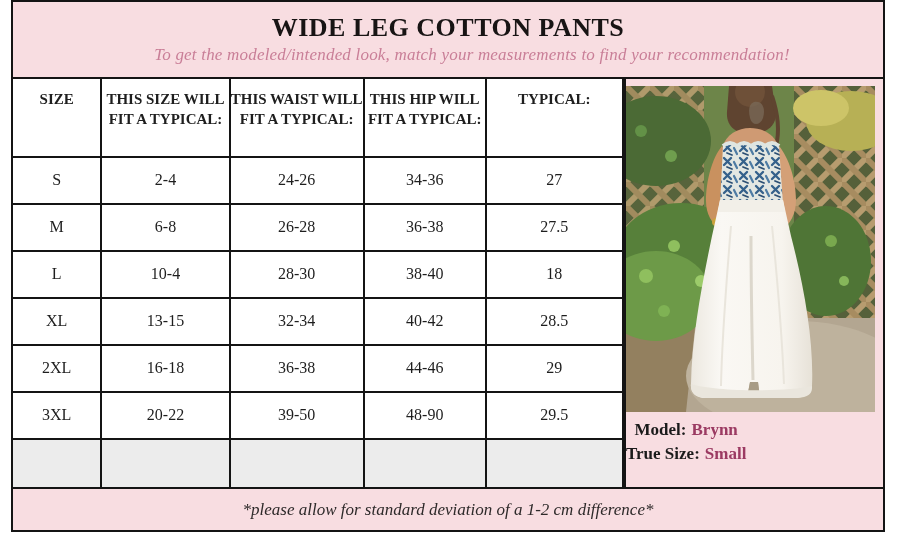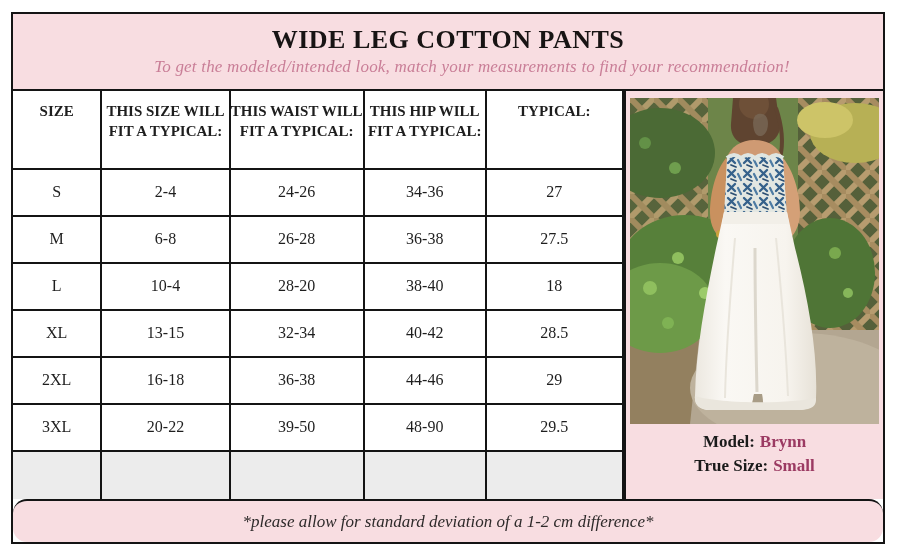--- a/index.html
+++ b/index.html
@@ -1,20 +1,20 @@
 <!DOCTYPE html>
 <html><head>
 <meta charset="utf-8">
 <style>
   * { margin: 0; padding: 0; box-sizing: border-box; }
   html, body { width: 897px; height: 556px; background: #ffffff; }
   body { font-family: "Liberation Serif", serif; position: relative; }
 
   .frame {
-    position: absolute; left: 11px; top: 12px;
+    position: absolute; left: 11px; top: 0;
     width: 874px; height: 532px;
     border: 2px solid #141414;
     background: #ffffff;
     display: flex; flex-direction: column;
   }
 
   
   .header-band {
     height: 77px; flex: 0 0 auto;
     background: #f8dde1;
@@ -62,40 +62,40 @@
   
   table.size-chart tr > *:first-child { border-left: none; }
   table.size-chart thead th { border-top: none; }
   table.size-chart tr:last-child td { border-bottom: none; }
 
   
   .photo-panel {
     flex: 0 0 259px; width: 259px;
     background: #f8dde1;
     border-left: 2px solid #141414;
-    display: flex; flex-direction: column; align-items: center;
+    display: flex; flex-direction: column; align-items: flex-start;
   }
   .photo-wrap {
     margin-top: 7px; width: 249px; height: 326px;
     overflow: hidden; background: #8fa268;
   }
   .photo-wrap svg { display: block; width: 100%; height: 100%; }
   .caption { margin-top: 6px; text-align: center; }
   .caption-line {
     font-size: 17px; font-weight: 700; color: #1b1b1b;
     line-height: 24px;
   }
   .caption-line .value { color: #9b3a62; margin-left: 5px; }
 
   
   .footer-band {
     height: 43px; flex: 0 0 auto;
     background: #f8dde1;
     border-top: 2px solid #141414;
-    display: flex; align-items: center; justify-content: center; border-radius: 14px;
+    display: flex; align-items: center; justify-content: center;
   }
   .footer-note {
     font-size: 17px; font-style: italic; color: #2e2a2a;
   }
 </style>
 </head>
 <body>
 
 <div class="frame">
 
@@ -134,21 +134,21 @@
         <tr>
           <td>M</td>
           <td>6-8</td>
           <td>26-28</td>
           <td>36-38</td>
           <td>27.5</td>
         </tr>
         <tr>
           <td>L</td>
           <td>10-4</td>
-          <td>28-20</td>
+          <td>28-30</td>
           <td>38-40</td>
           <td>18</td>
         </tr>
         <tr>
           <td>XL</td>
           <td>13-15</td>
           <td>32-34</td>
           <td>40-42</td>
           <td>28.5</td>
         </tr>

